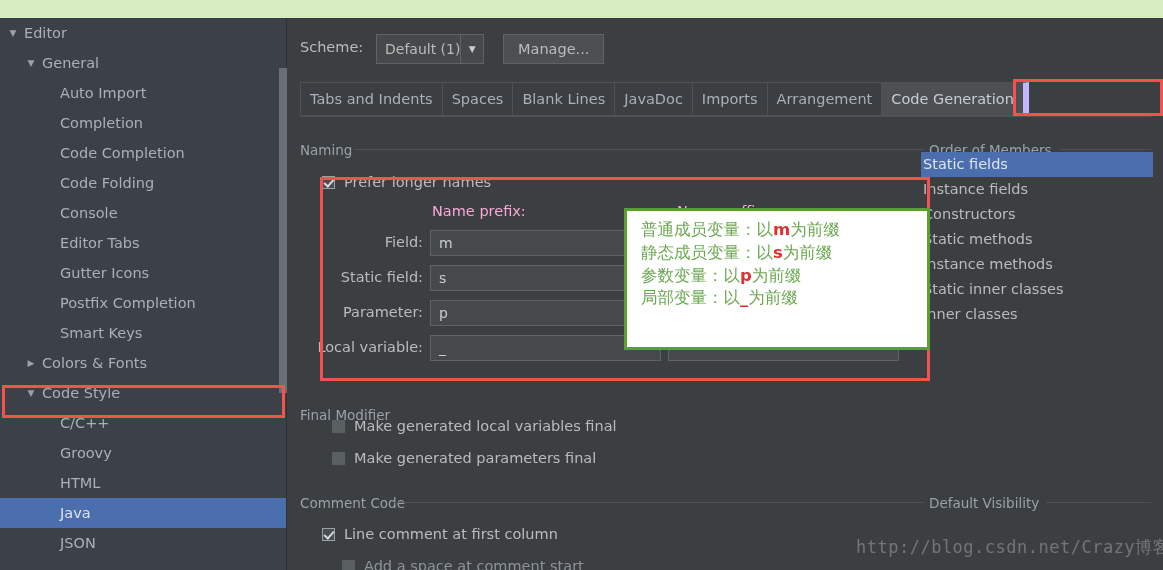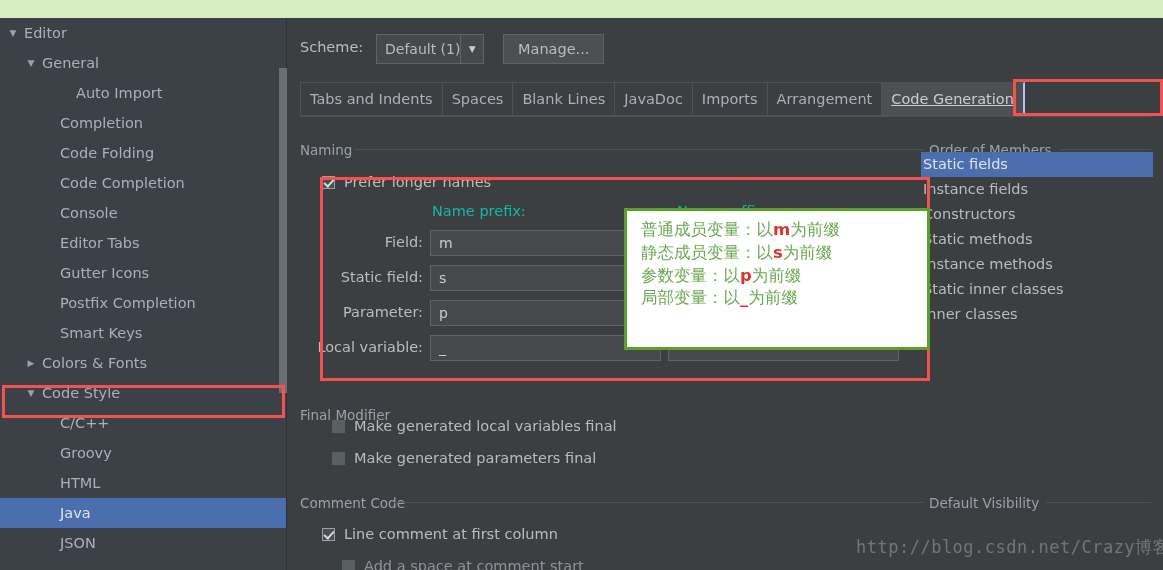--- a/index.html
+++ b/index.html
@@ -55,21 +55,21 @@
     font-size:14.5px; display:flex; align-items:center;
   }
 
   
   .tabbar { position:absolute; left:12px; top:64px; height:26px; display:flex; }
   .tab {
     height:34px; padding:0 9px; display:flex; align-items:center;
     font-size:14.5px; color:#a9b0b8; background:#3c3f41;
     border:1px solid #4e5254; border-right:none;
   }
-  .tab:last-child { border-right:2px solid #c4b5fd;text-decoration:underline; }
+  .tab:last-child { border-right:6px solid #c4b5fd; }
   .tab.active { background:#4c5052; color:#c8cdd2; }
 
   .tabline { position:absolute; left:12px; top:98px; width:851px; height:1px; background:#4e5254; }
 
   
   .grp { position:absolute; font-size:13.5px; color:#9aa1a9; background:#3c3f41; padding-right:6px; }
   .grpline { position:absolute; height:1px; background:#4e5254; }
 
   
   .cbrow { position:absolute; height:22px; display:flex; align-items:center; }
@@ -79,21 +79,21 @@
   }
   .cbox.checked::after {
     content:""; position:absolute; left:3px; top:0px; width:4px; height:8px;
     border:solid #d6dade; border-width:0 2px 2px 0; transform:rotate(42deg);
   }
   .cbox.off { background:#5a5f61; border-color:#5a5f61; }
   .cbrow .cblabel { font-size:14.5px; color:#bbbbbb; white-space:nowrap; }
   .cbrow.dim .cblabel { color:#8d9399; }
 
   
-  .colhdr { position:absolute; font-size:14.5px; color:#14b8a6; }
+  .colhdr { position:absolute; font-size:14.5px; color:#f9a8d4; }
   .fldlabel { position:absolute; font-size:14.5px; color:#bbbbbb; text-align:right; }
   .tinput {
     position:absolute; height:26px; background:#45494a; border:1px solid #5e6364;
     display:flex; align-items:center; padding-left:8px;
     font-size:14px; color:#c8cdd2;
   }
   .oom-item { height:25px; line-height:25px; font-size:14.5px; color:#bbbbbb;
               padding-left:2px; white-space:nowrap; }
   .oom-item.sel { background:#4b6eaf; color:#dfe3e8; }
 
@@ -128,30 +128,30 @@
     <div id="tree">
         <div class="tree-item">
           <span class="arrow" style="left: 6px;">▼</span>
           <span class="tlabel" style="left: 24px;">Editor</span>
         </div>
         <div class="tree-item">
           <span class="arrow" style="left: 24px;">▼</span>
           <span class="tlabel" style="left: 42px;">General</span>
         </div>
         <div class="tree-item">
-          <span class="tlabel" style="left: 60px; margin-left: 16px;">Auto Import</span>
+          <span class="tlabel" style="left: 60px;">Auto Import</span>
         </div>
         <div class="tree-item">
           <span class="tlabel" style="left: 60px;">Completion</span>
         </div>
         <div class="tree-item">
+          <span class="tlabel" style="left: 60px;">Code Completion</span>
+        </div>
+        <div class="tree-item">
           <span class="tlabel" style="left: 60px;">Code Folding</span>
-        </div>
-        <div class="tree-item">
-          <span class="tlabel" style="left: 60px;">Code Completion</span>
         </div>
         <div class="tree-item">
           <span class="tlabel" style="left: 60px;">Console</span>
         </div>
         <div class="tree-item">
           <span class="tlabel" style="left: 60px;">Editor Tabs</span>
         </div>
         <div class="tree-item">
           <span class="tlabel" style="left: 60px;">Gutter Icons</span>
         </div>

